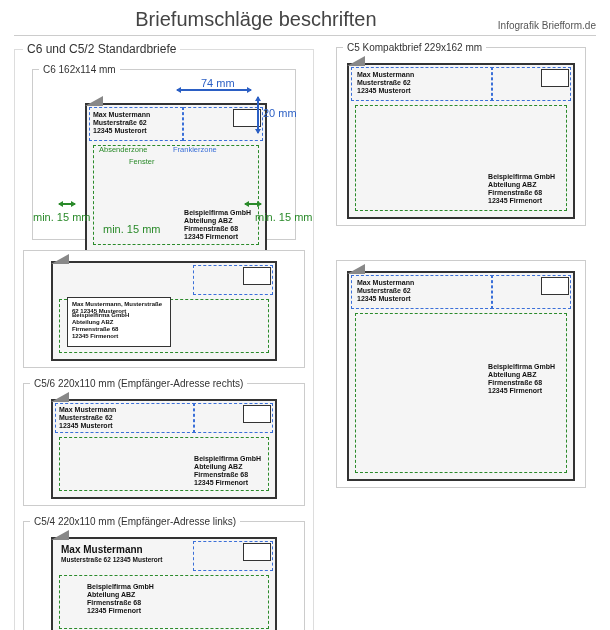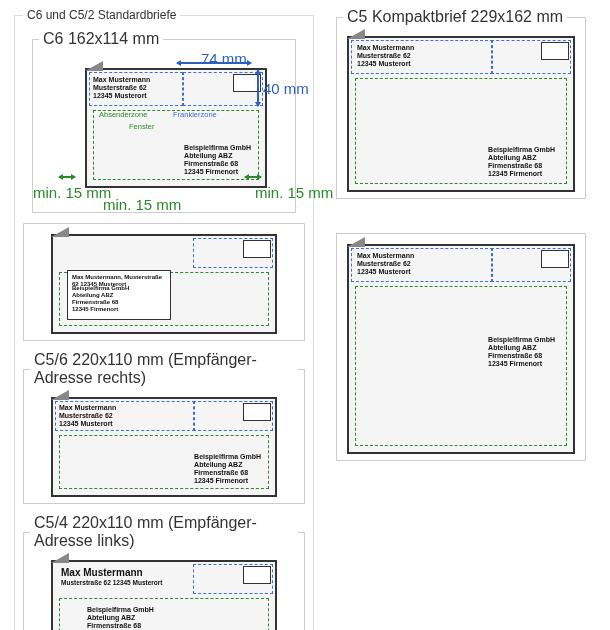--- a/index.html
+++ b/index.html
@@ -48,21 +48,21 @@
     padding: 0 4px;
   }
   fieldset.card {
     border: 1px solid #ccc;
     margin: 0 auto 10px auto;
     padding: 10px 6px 6px 6px;
     position: relative;
     background: #fff;
   }
   fieldset.card > legend {
-    font-size: 16px;
+    font-size: 10px;
     color: #333;
     padding: 0 4px;
   }
   .col-right > fieldset.card { margin-bottom: 34px; }
 
   .env {
     position: relative;
     border: 2px solid #333;
     background: #f5f5f5;
     margin: 0 auto;
@@ -138,21 +138,21 @@
     width: 0; height: 0;
     left: -4px;
     border-left: 3px solid transparent;
     border-right: 3px solid transparent;
   }
   .dim-v.blue::before { top: -1px; border-bottom: 5px solid #2b5fc4; }
   .dim-v.blue::after  { bottom: -1px; border-top: 5px solid #2b5fc4; }
 
   .dim-label {
     position: absolute;
-    font-size: 15px;
+    font-size: 11px;
     color: #2b5fc4;
     white-space: nowrap;
   }
   .dim-label.green { color: #2a8a2a; }
   .zone-label {
     position: absolute;
     font-size: 7.5px;
     color: #2a8a2a;
   }
   .zone-label.blue { color: #3a6fd8; }
@@ -160,35 +160,39 @@
   .window {
     position: absolute;
     border: 1px solid #333;
     background: #fff;
   }
 </style>
 </head>
 <body>
 
 <div class="page">
+  <div class="titlebar">
+    <div class="title">Briefumschläge beschriften</div>
+    <div class="credit">Infografik Briefform.de</div>
+  </div>
 
   <div class="cols">
 
     <div class="col-left">
       <fieldset class="group">
         <legend>C6 und C5/2 Standardbriefe</legend>
 
         <fieldset class="card" style="width:264px;">
           <legend>C6 162x114 mm</legend>
           <div style="position:relative; width:250px; height:148px; margin:0 auto;">
 
             <div class="dim-h blue" style="left:138px; width:74px; top:4px;"></div>
             <span class="dim-label" style="left:162px; top:-8px;">74 mm</span>
 
-            <div class="env" style="left:30px; top:10px; width:182px; height:120px;margin-left:16px;">
+            <div class="env" style="left:30px; top:18px; width:182px; height:150px;margin-left:16px;">
               <div class="flap"></div>
               <div class="stamp" style="top:4px; right:4px; width:28px; height:18px;"></div>
 
               <div class="zonebox blue" style="top:2px; right:2px; width:80px; height:34px;"></div>
 
               <div class="zonebox blue" style="top:2px; left:2px; width:94px; height:34px;"></div>
 
               <div class="zonebox" style="top:40px; left:6px; right:6px; bottom:6px;"></div>
 
               <div class="sender" style="top:6px; left:6px;">
@@ -202,21 +206,21 @@
 
               <div class="recipient" style="bottom:10px; right:14px;">
                 <div>Beispielfirma GmbH</div>
                 <div>Abteilung ABZ</div>
                 <div>Firmenstraße 68</div>
                 <div>12345 Firmenort</div>
               </div>
             </div>
 
             <div class="dim-v blue" style="left:218px; top:12px; height:36px;"></div>
-            <span class="dim-label" style="left:224px; top:22px;">40 mm</span>
+            <span class="dim-label" style="left:224px; top:22px;">20 mm</span>
 
             <div class="dim-h green" style="left:20px; width:16px; top:118px;"></div>
             <span class="dim-label green" style="left:-6px; top:126px;">min. 15 mm</span>
 
             <div class="dim-h green" style="left:206px; width:16px; top:118px;"></div>
             <span class="dim-label green" style="left:216px; top:126px;">min. 15 mm</span>
 
             <span class="dim-label green" style="left:64px; top:138px;">min. 15 mm</span>
           </div>
         </fieldset>

